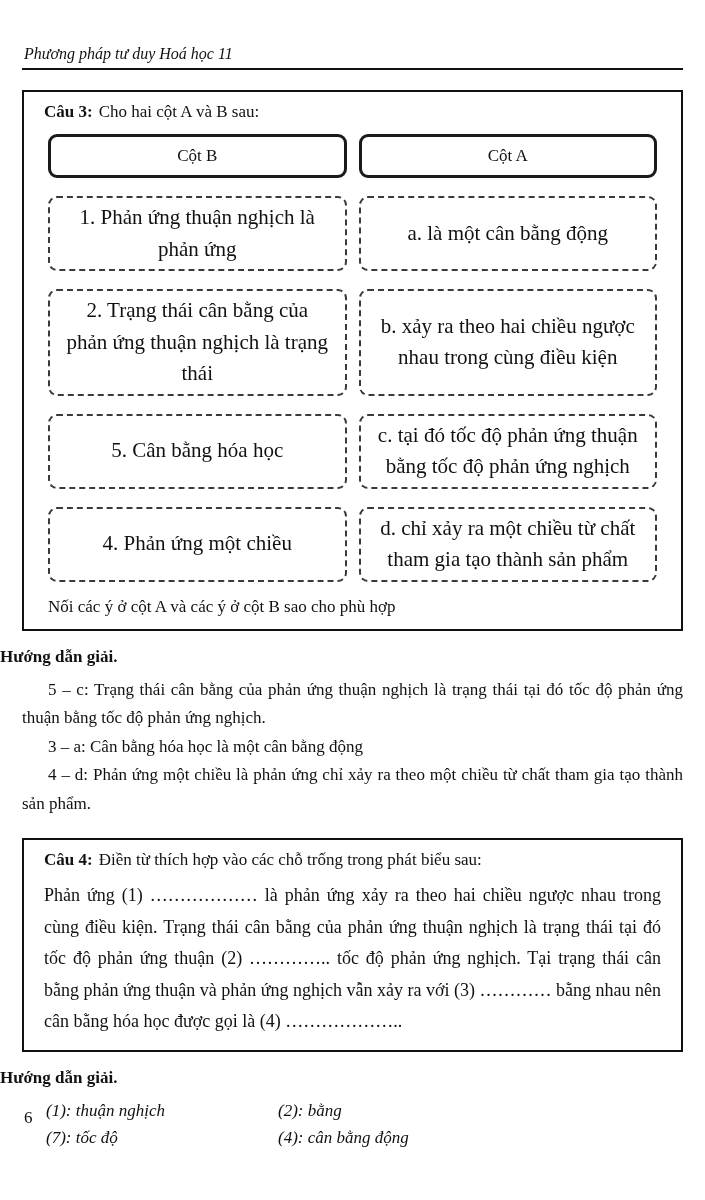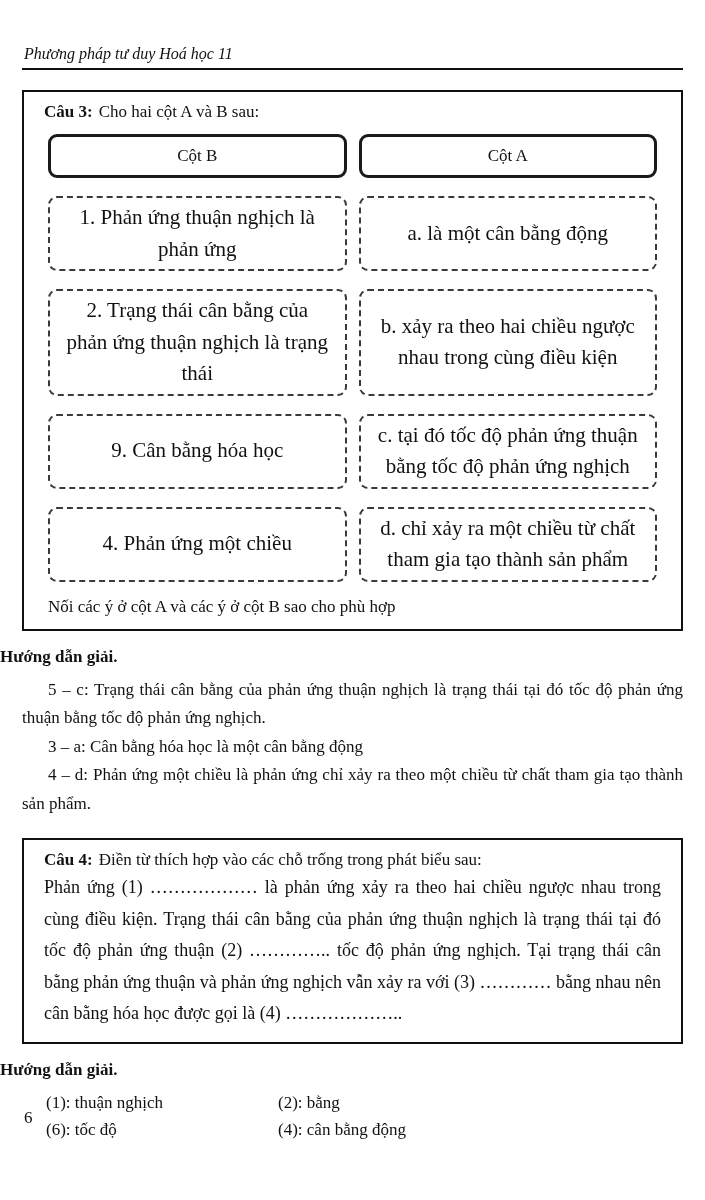--- a/index.html
+++ b/index.html
@@ -61,34 +61,35 @@
     margin: 16px 0 9px;
   }
   .sol-line {
     margin: 0 22px;
     text-indent: 26px;
     text-align: justify;
     font-size: 17px;
     line-height: 1.68;
   }
 
-  .qbox4 .qtitle { margin-bottom: 2px; }
+  .qbox4 .qtitle { margin-bottom: 10px; }
   .q4body {
     margin: 0;
     font-size: 18px;
     line-height: 1.75;
     text-align: justify;
   }
 
   .ans-grid {
     display: grid;
     grid-template-columns: 232px auto;
     row-gap: 7px;
     margin: 13px 0 0 46px;
     font-size: 17px;
+    font-style: italic;
   }
 
   .page-num {
     position: absolute;
     left: 24px;
     top: 1108px;
     font-size: 17px;
   }
 </style>
 </head>
@@ -119,21 +120,21 @@
       </div>
 
       <div class="item-box">
         <span>2. Trạng thái cân bằng của phản ứng thuận nghịch là trạng thái</span>
       </div>
       <div class="item-box">
         <span>b. xảy ra theo hai chiều ngược nhau trong cùng điều kiện</span>
       </div>
 
       <div class="item-box">
-        <span>9. Cân bằng hóa học</span>
+        <span>5. Cân bằng hóa học</span>
       </div>
       <div class="item-box">
         <span>c. tại đó tốc độ phản ứng thuận bằng tốc độ phản ứng nghịch</span>
       </div>
 
       <div class="item-box">
         <span>4. Phản ứng một chiều</span>
       </div>
       <div class="item-box">
         <span>d. chỉ xảy ra một chiều từ chất tham gia tạo thành sản phẩm</span>
@@ -150,19 +151,19 @@
 
   <div class="qbox qbox4">
     <p class="qtitle"><span class="qlabel">Câu 4:</span><span>Điền từ thích hợp vào các chỗ trống trong phát biểu sau:</span></p>
     <p class="q4body">Phản ứng (1) ……………… là phản ứng xảy ra theo hai chiều ngược nhau trong cùng điều kiện. Trạng thái cân bằng của phản ứng thuận nghịch là trạng thái tại đó tốc độ phản ứng thuận (2) ………….. tốc độ phản ứng nghịch. Tại trạng thái cân bằng phản ứng thuận và phản ứng nghịch vẫn xảy ra với (3) ………… bằng nhau nên cân bằng hóa học được gọi là (4) ………………..</p>
   </div>
 
   <h3 class="sol-title">Hướng dẫn giải.</h3>
   <div class="ans-grid">
     <span>(1): thuận nghịch</span>
     <span>(2): bằng</span>
-    <span>(6): tốc độ</span>
+    <span>(7): tốc độ</span>
     <span>(4): cân bằng động</span>
   </div>
 
   <div class="page-num">6</div>
 
 </div>
 
 </body></html>

